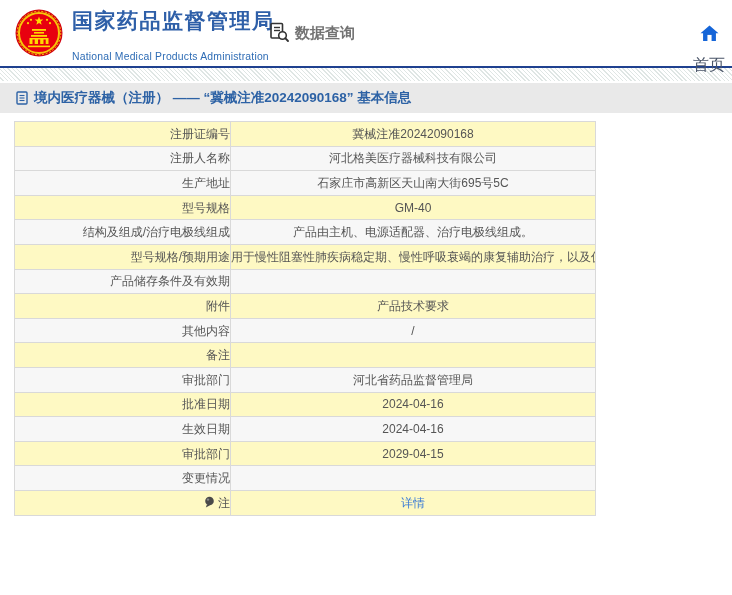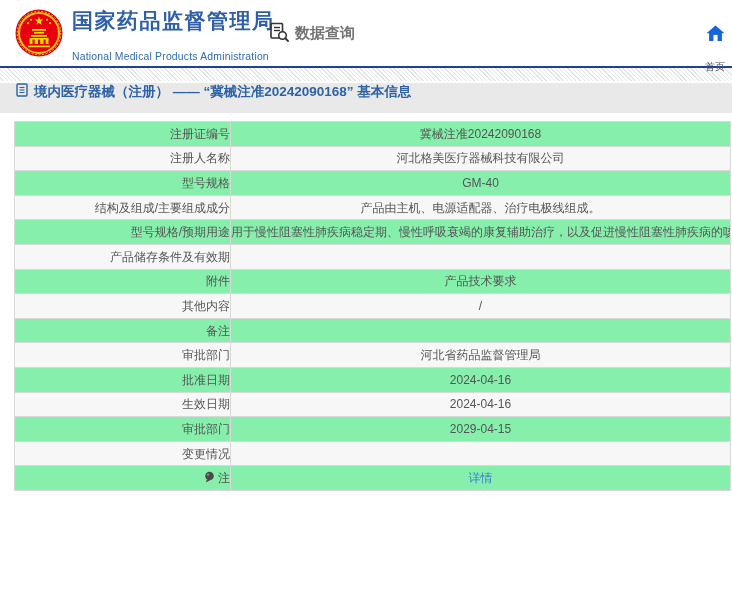--- a/index.html
+++ b/index.html
@@ -14,30 +14,30 @@
     font-family:"Liberation Sans","DejaVu Sans",sans-serif;
   }
   
   .site-header{position:relative;height:66px;background:#fff;border-radius:23px;}
   .logo{position:absolute;left:15px;top:8px;display:flex;align-items:center;gap:9px;cursor:pointer;}
   .logo-zh{font-size:21px;font-weight:bold;color:var(--brand-blue);letter-spacing:1.5px;line-height:1.2;}
   .logo-en{font-size:10.4px;color:#2e6cb5;margin-top:18px;letter-spacing:.2px;}
   .data-query{position:absolute;left:268px;top:21px;display:flex;align-items:center;gap:5px;
     font-size:15px;font-weight:600;color:#737373;cursor:pointer;}
   .home-nav{position:absolute;right:7px;top:25px;display:flex;flex-direction:column;align-items:center;
-    gap:18px;font-size:10px;color:#4a5568;cursor:pointer;line-height:1;}
+    gap:12px;font-size:16px;color:#4a5568;cursor:pointer;line-height:1;}
   
   .header-divider{height:2px;background:var(--divider-navy);}
   .hatch-band{height:13px;background:repeating-linear-gradient(45deg,#ffffff 0 2px,#dfe6e4 2px 3px);}
   .breadcrumb-bar{margin-top:2px;height:30px;background:var(--breadcrumb-bg);
-    display:flex;padding-left:16px;gap:6px;}
+    display:flex;align-items:center;padding-left:16px;gap:6px;}
   .breadcrumb-text{font-size:13.5px;font-weight:600;color:#2d62a5;}
   
   .table-wrap{margin:8px 0 0 14px;}
-  table.detail{border-collapse:collapse;width:717px;table-layout:fixed;background:#86efac;}
+  table.detail{border-collapse:collapse;width:582px;table-layout:fixed;background:#fef9c3;}
   table.detail td{
     border:1px solid var(--table-border);height:24.6px;padding:0;
     font-size:12px;color:var(--text-gray);vertical-align:middle;line-height:1;
   }
   td.label-cell{width:216px;text-align:right;padding-right:12px;}
   td.value-cell{padding-left:12px;white-space:nowrap;overflow:hidden;text-align:center;}
   tr.alt td{background:var(--alt-row-bg);}
   a.detail-link{color:var(--link-blue);text-decoration:none;cursor:pointer;}
   .note-icon{display:inline-block;margin-right:3px;vertical-align:-1px;}
   .bc-doc-icon{display:inline-flex;}
@@ -116,26 +116,30 @@
   <table class="detail">
     <tbody id="table-body">
         <tr>
           <td class="label-cell">注册证编号</td>
           <td class="value-cell">冀械注准20242090168</td>
         </tr>
         <tr class="alt">
           <td class="label-cell">注册人名称</td>
           <td class="value-cell">河北格美医疗器械科技有限公司</td>
         </tr>
+        <tr class="alt">
+          <td class="label-cell">生产地址</td>
+          <td class="value-cell">石家庄市高新区天山南大街695号5C</td>
+        </tr>
         <tr>
           <td class="label-cell">型号规格</td>
           <td class="value-cell">GM-40</td>
         </tr>
         <tr class="alt">
-          <td class="label-cell">结构及组成/主要组成成分</td>
+          <td class="label-cell">结构及组成/治疗电极线组成</td>
           <td class="value-cell">产品由主机、电源适配器、治疗电极线组成。</td>
         </tr>
         <tr>
           <td class="label-cell">型号规格/预期用途</td>
           <td class="value-cell">用于慢性阻塞性肺疾病稳定期、慢性呼吸衰竭的康复辅助治疗，以及促进慢性阻塞性肺疾病的咳嗽排痰。</td>
         </tr>
         <tr class="alt">
           <td class="label-cell">产品储存条件及有效期</td>
           <td class="value-cell"></td>
         </tr>

